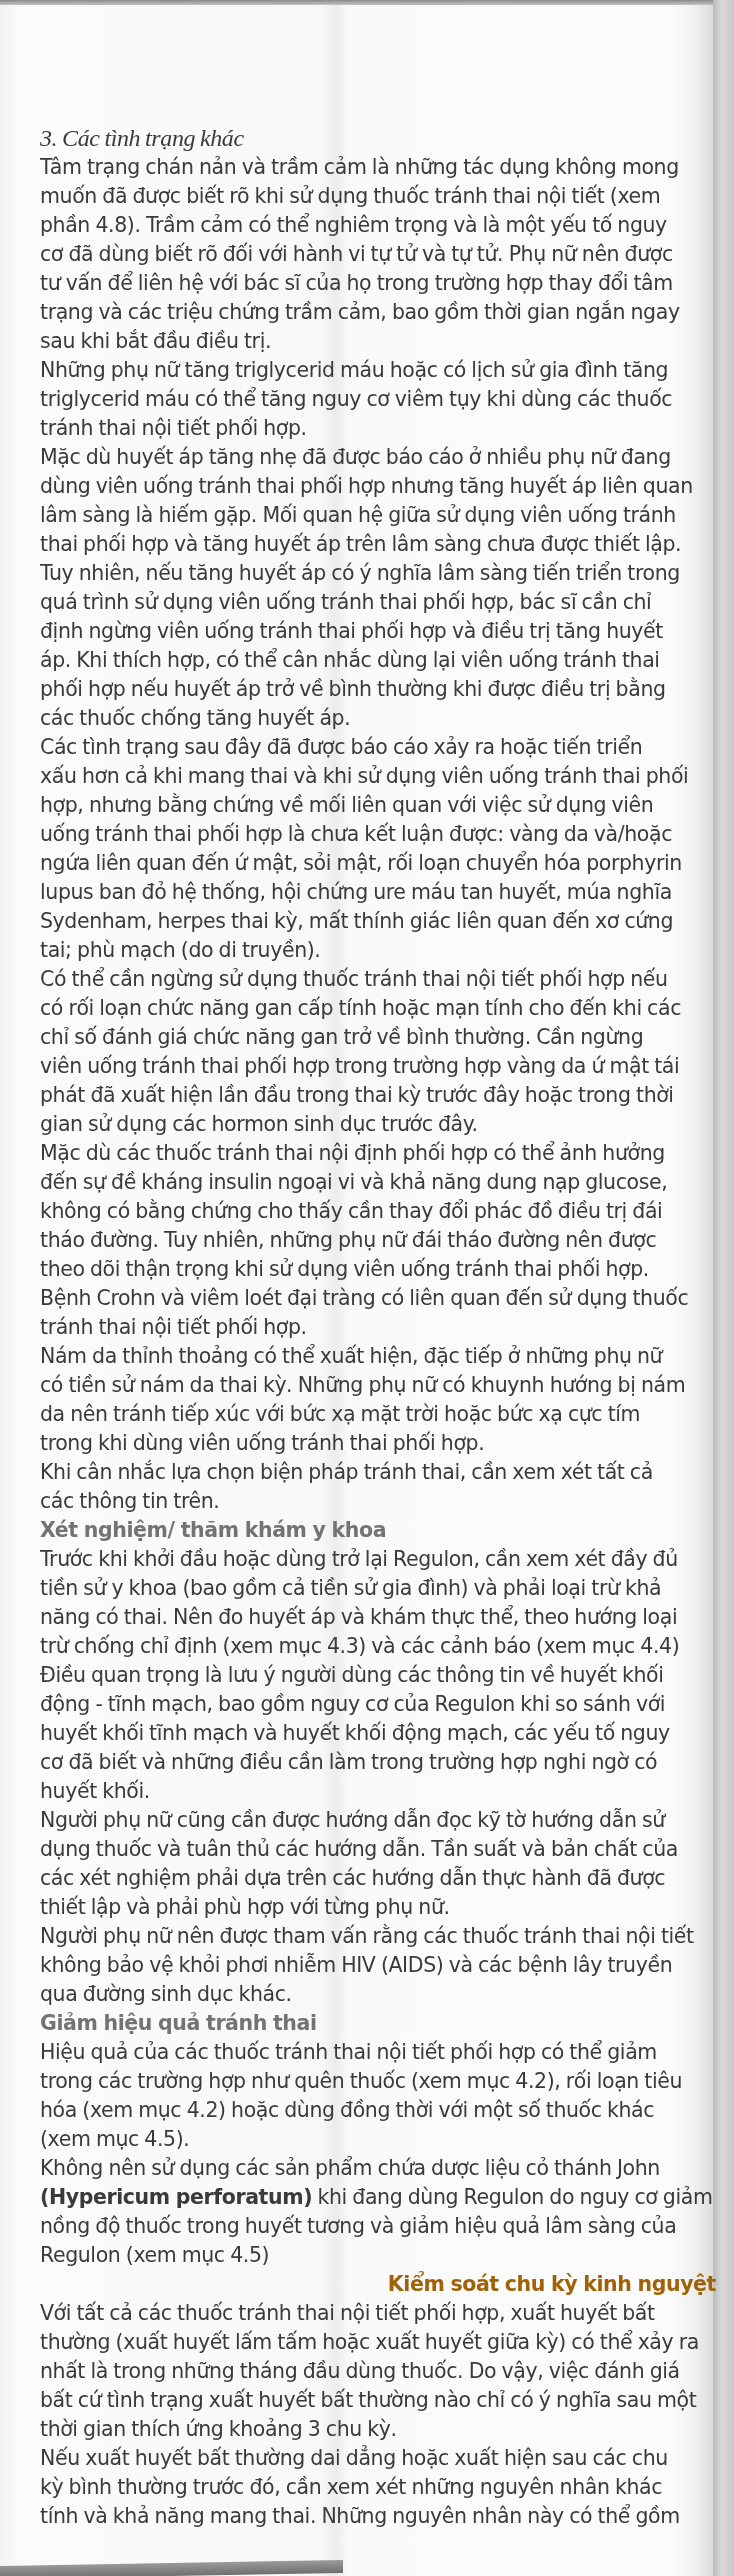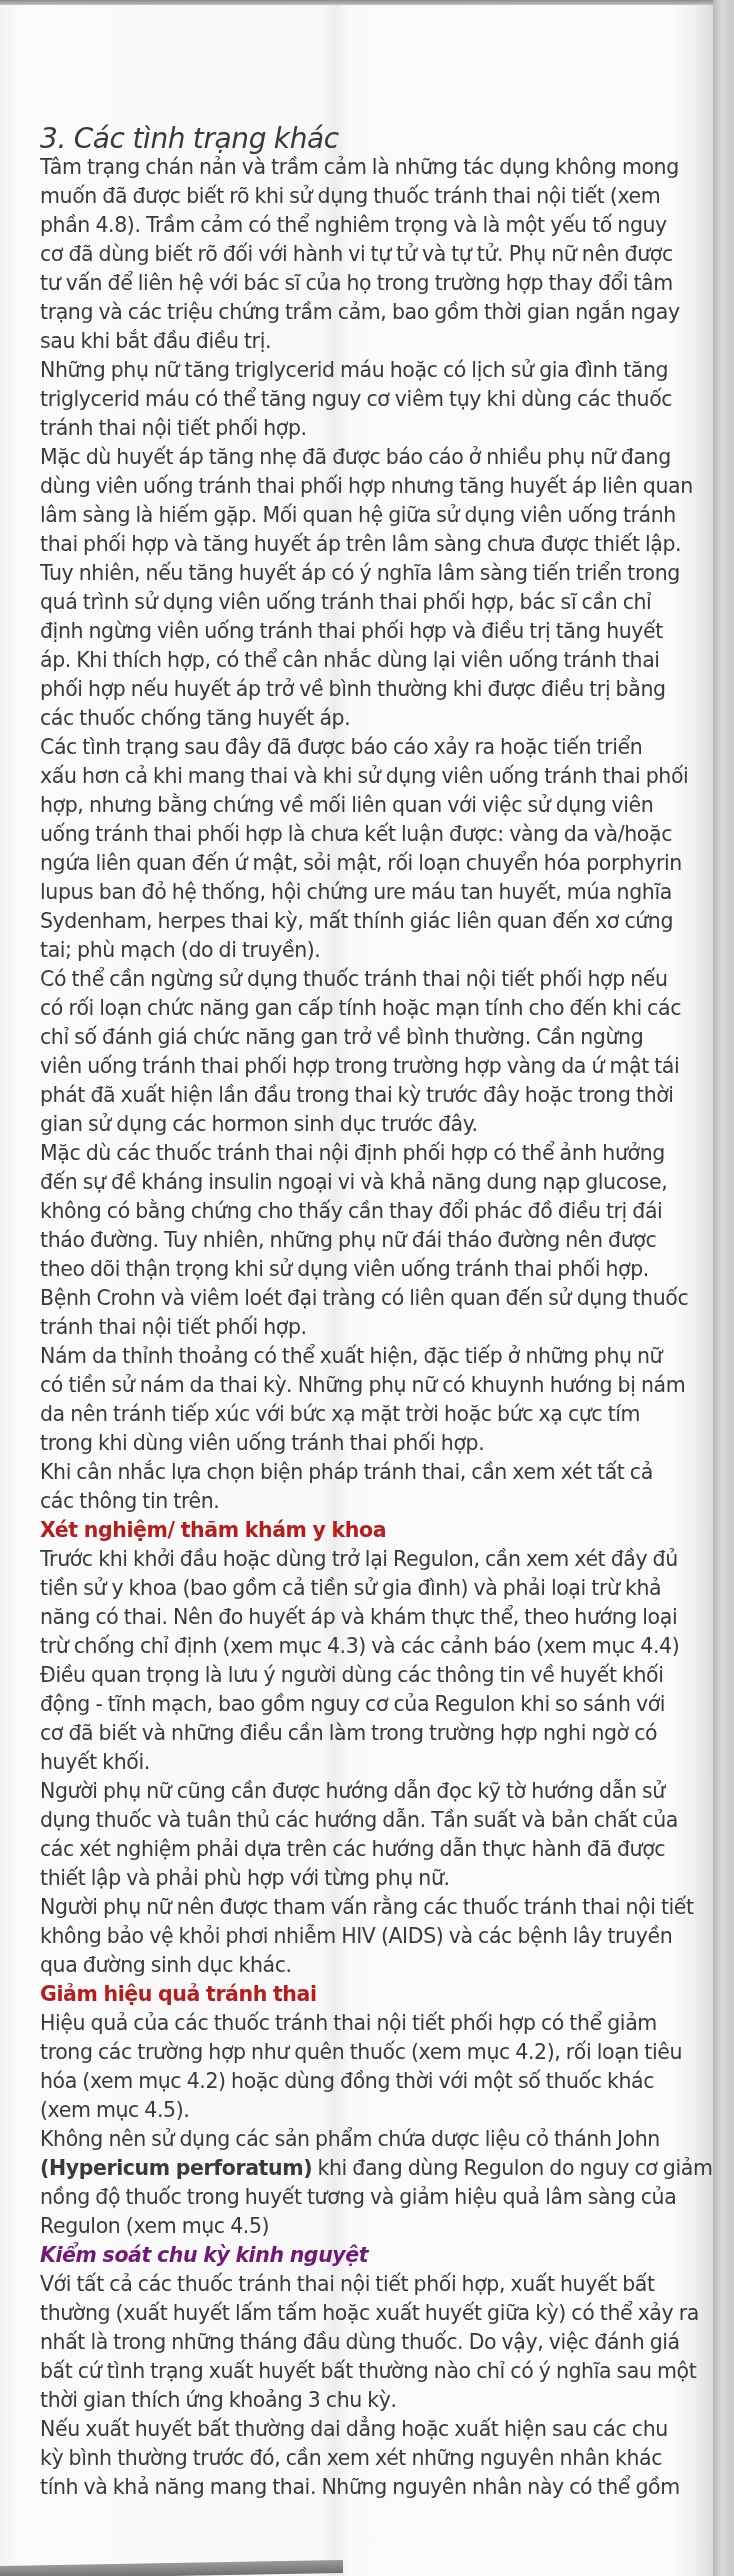--- a/index.html
+++ b/index.html
@@ -25,23 +25,23 @@
     background: linear-gradient(180deg, #9a9a9a, #6f6f6f);
     transform: skewY(-1deg);
   }
   .content {
     position: absolute; left: 40px; top: 124px; width: 676px;
     color: #3a3a3a; font-size: 20.5px; line-height: 29px;
     letter-spacing: -0.4px; word-spacing: -0.7px;
     white-space: nowrap;
   }
   .line { height: 29px; overflow: visible; }
-  .title { font-style: italic; font-size: 28px; }
-  .heading { font-weight: bold; color: #b91c1c; }
-  .heading-italic { font-weight: bold; font-style: italic; color: #701a75; }
+  .title { font-style: italic; font-size: 24px; font-family: Liberation Serif, serif; }
+  .heading { font-weight: bold; color: #737373; }
+  .heading-italic { font-weight: bold; color: #a16207; text-align: right; }
   .em { font-weight: bold; }
   .margin-marks {
     position: absolute; left: 1.5px; top: 2240px; width: 15px; height: 314px;
     color: #444; font-size: 19.4px; line-height: 48px;
   }
 </style>
 </head>
 <body>
 
 <div class="topedge"></div>
@@ -100,20 +100,21 @@
       <div class="line">trong khi dùng viên uống tránh thai phối hợp.</div>
       <div class="line">Khi cân nhắc lựa chọn biện pháp tránh thai, cần xem xét tất cả</div>
       <div class="line">các thông tin trên.</div>
       <div class="line heading">Xét nghiệm/ thăm khám y khoa</div>
       <div class="line">Trước khi khởi đầu hoặc dùng trở lại Regulon, cần xem xét đầy đủ</div>
       <div class="line">tiền sử y khoa (bao gồm cả tiền sử gia đình) và phải loại trừ khả</div>
       <div class="line">năng có thai. Nên đo huyết áp và khám thực thể, theo hướng loại</div>
       <div class="line">trừ chống chỉ định (xem mục 4.3) và các cảnh báo (xem mục 4.4)</div>
       <div class="line">Điều quan trọng là lưu ý người dùng các thông tin về huyết khối</div>
       <div class="line">động - tĩnh mạch, bao gồm nguy cơ của Regulon khi so sánh với</div>
+      <div class="line">huyết khối tĩnh mạch và huyết khối động mạch, các yếu tố nguy</div>
       <div class="line">cơ đã biết và những điều cần làm trong trường hợp nghi ngờ có</div>
       <div class="line">huyết khối.</div>
       <div class="line">Người phụ nữ cũng cần được hướng dẫn đọc kỹ tờ hướng dẫn sử</div>
       <div class="line">dụng thuốc và tuân thủ các hướng dẫn. Tần suất và bản chất của</div>
       <div class="line">các xét nghiệm phải dựa trên các hướng dẫn thực hành đã được</div>
       <div class="line">thiết lập và phải phù hợp với từng phụ nữ.</div>
       <div class="line">Người phụ nữ nên được tham vấn rằng các thuốc tránh thai nội tiết</div>
       <div class="line">không bảo vệ khỏi phơi nhiễm HIV (AIDS) và các bệnh lây truyền</div>
       <div class="line">qua đường sinh dục khác.</div>
       <div class="line heading">Giảm hiệu quả tránh thai</div>

